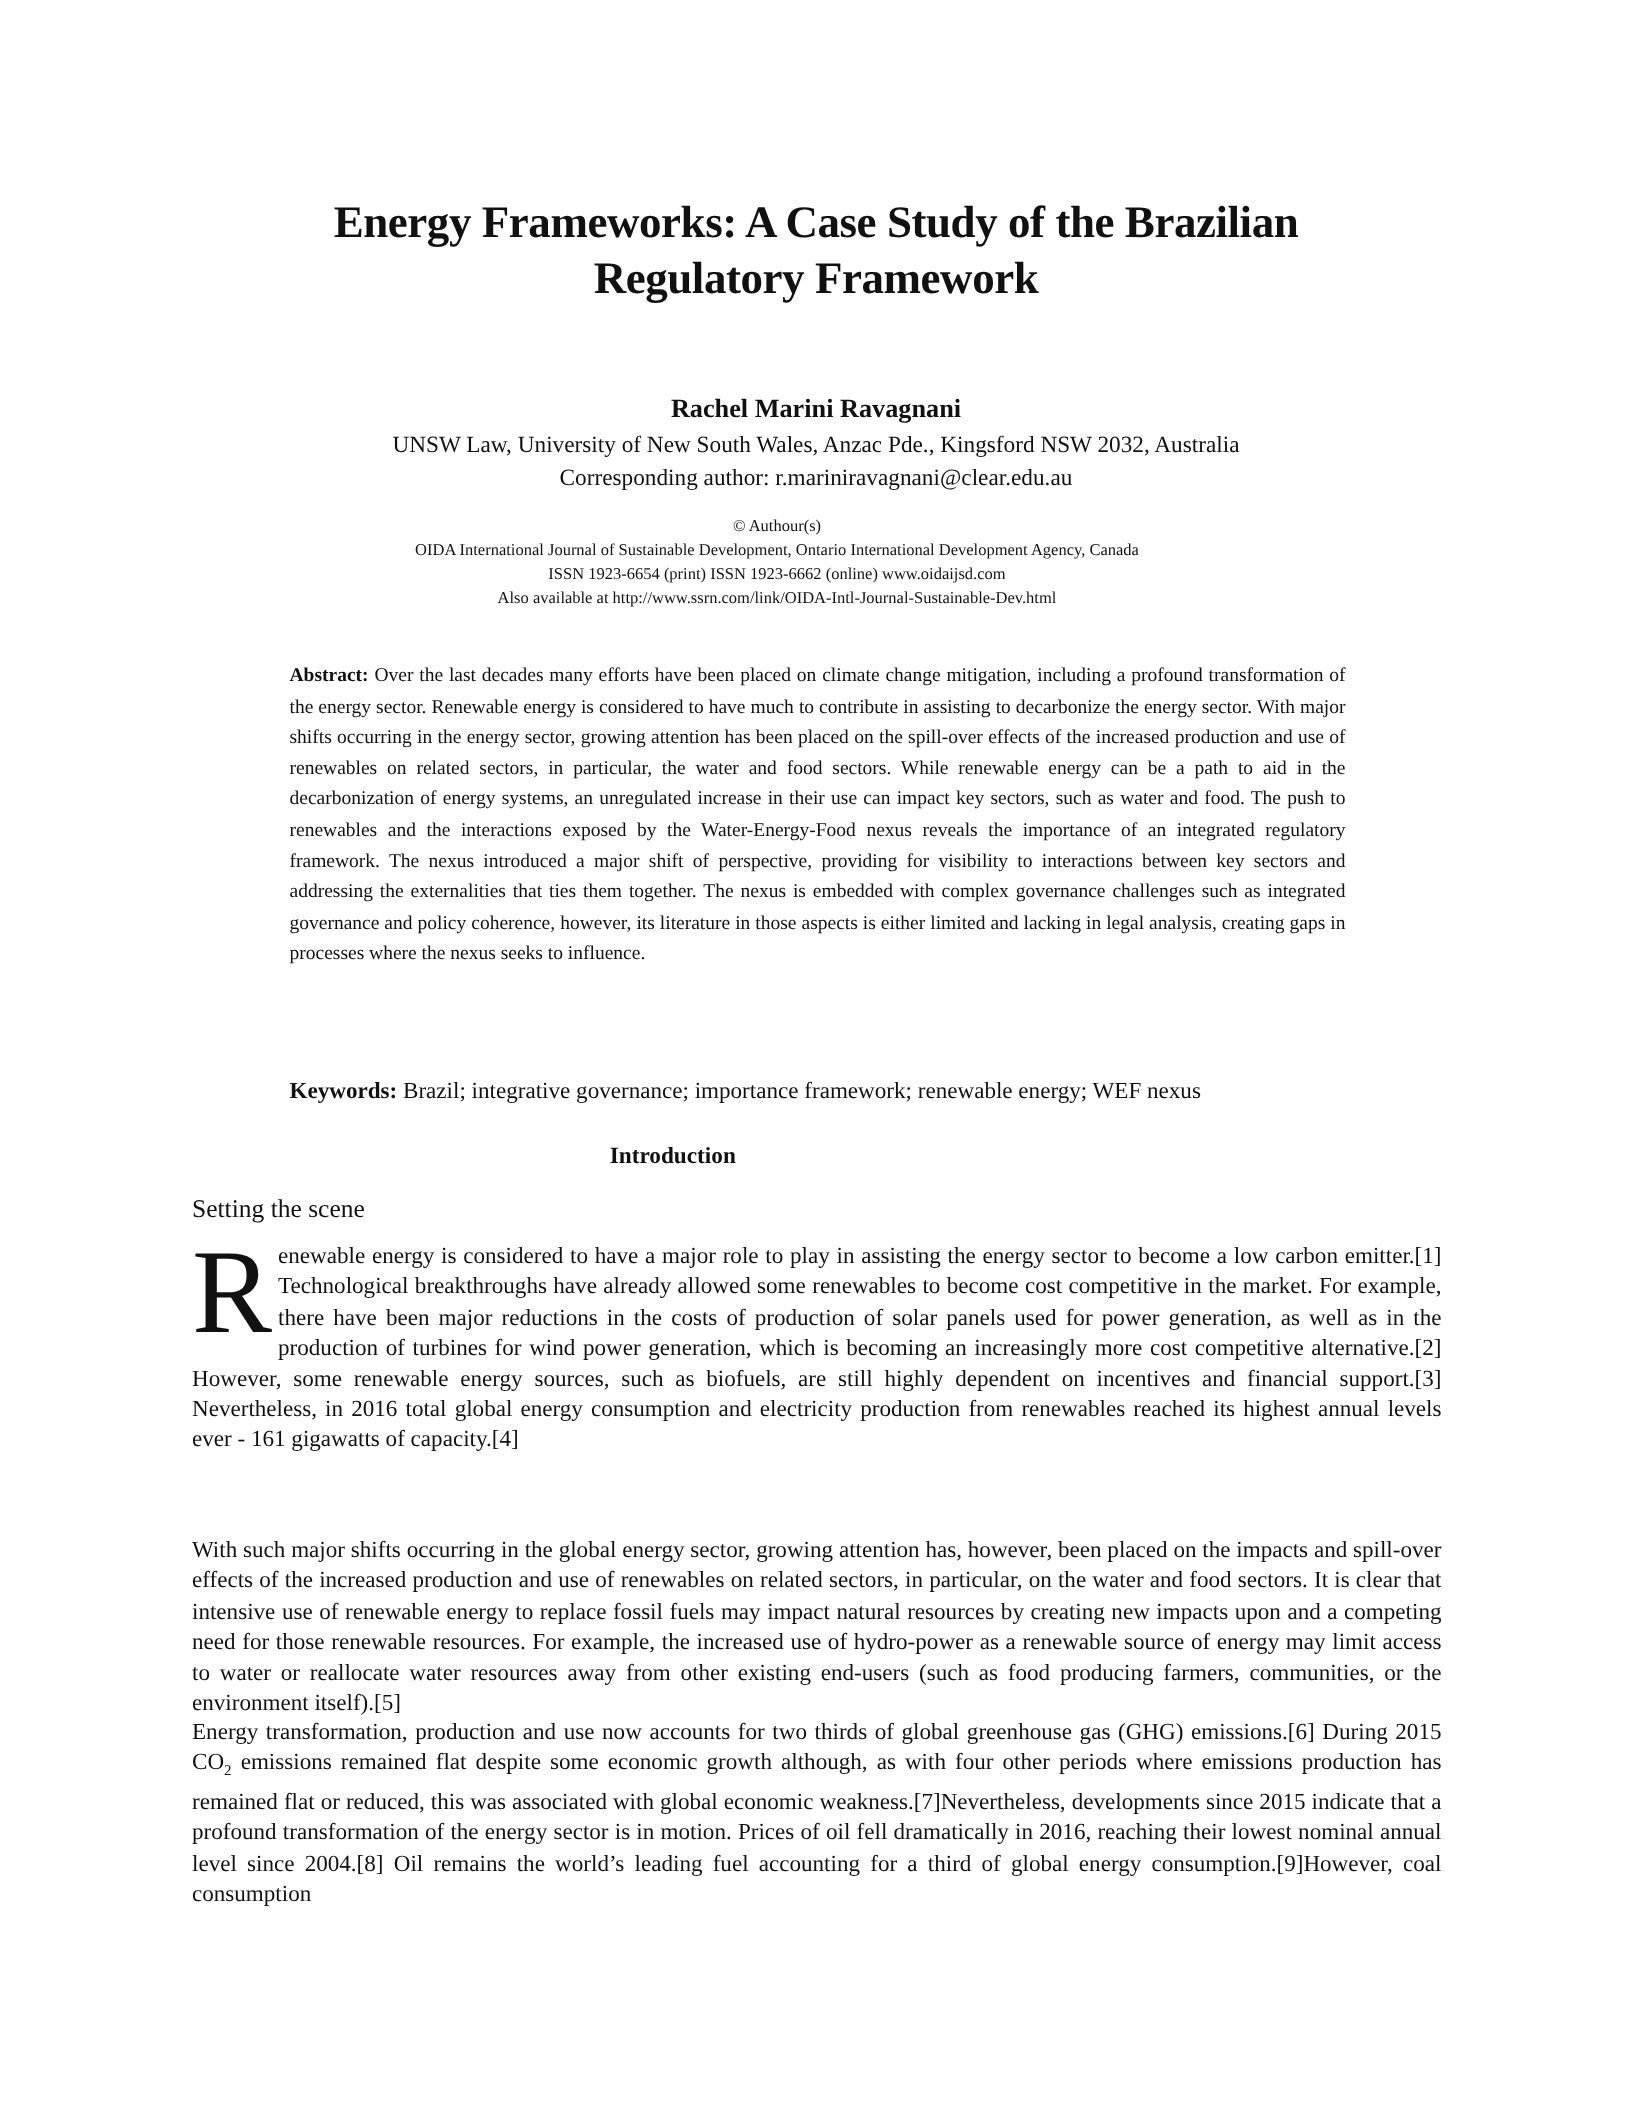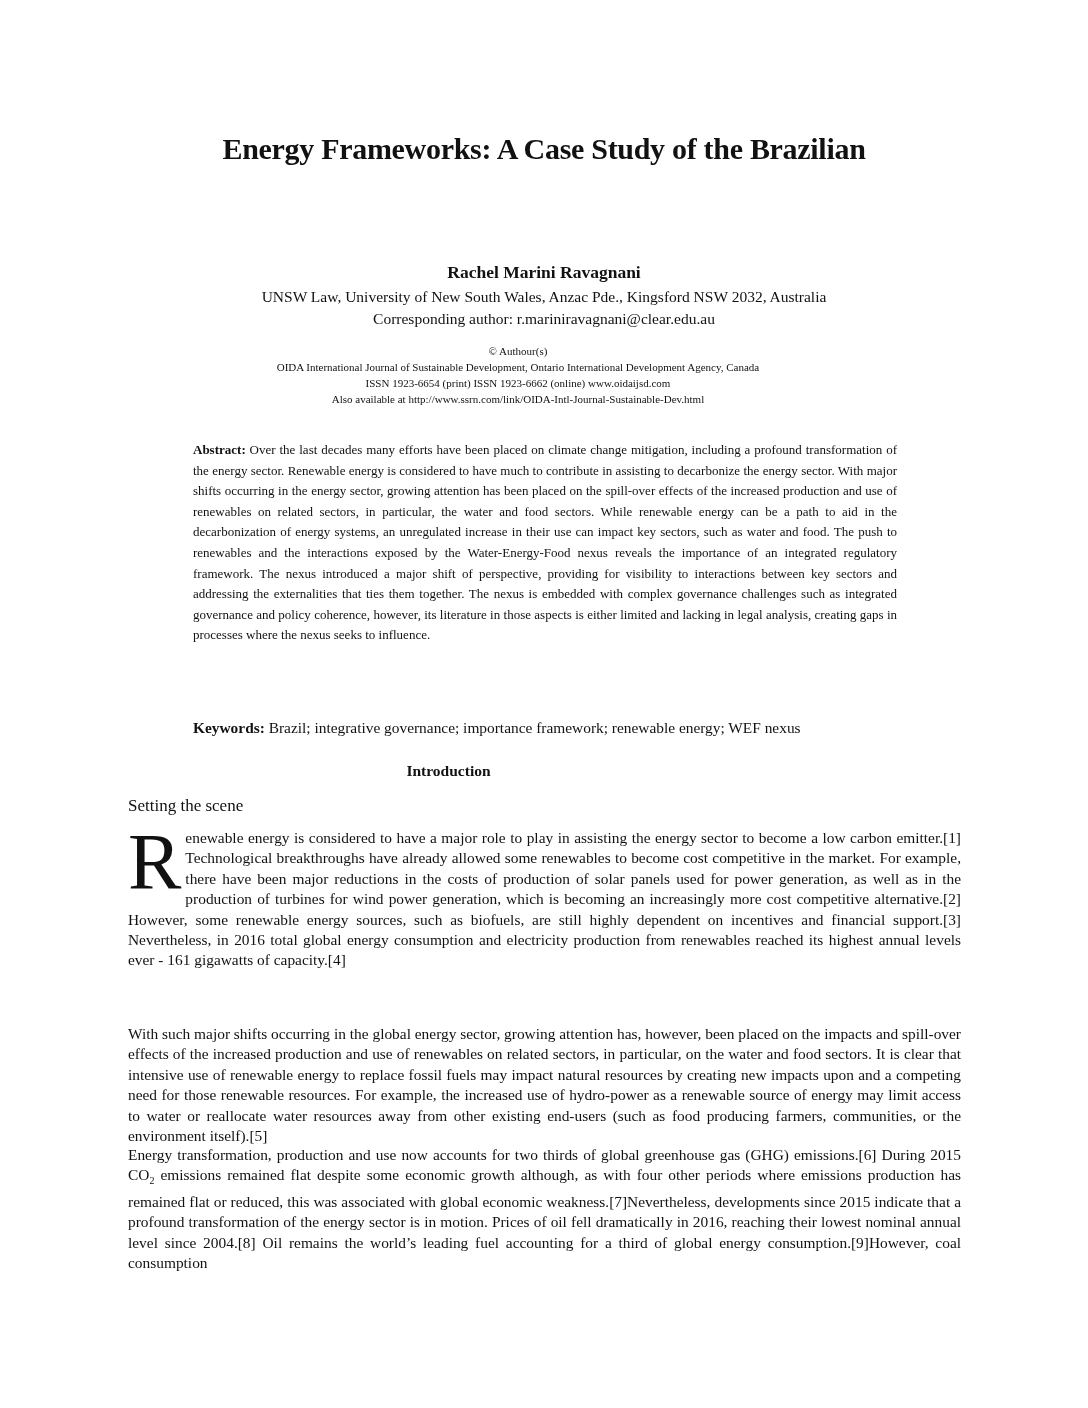--- a/index.html
+++ b/index.html
@@ -20,20 +20,21 @@
   .body-para { position: absolute; left: 128px; width: 833px; font-size: 15.4px; line-height: 20.4px;
                text-align: justify; margin: 0; }
   .dropcap { float: left; font-size: 80px; line-height: 62px; margin: 3px 4px 0 0; font-weight: normal; }
   b { font-weight: bold; }
 </style>
 </head>
 <body>
 
 <div class="title">
   <div>Energy Frameworks: A Case Study of the Brazilian</div>
+  <div>Regulatory Framework</div>
 </div>
 
 <div class="author">Rachel Marini Ravagnani</div>
 <div class="affil" style="top:288px">UNSW Law, University of New South Wales, Anzac Pde., Kingsford NSW 2032, Australia</div>
 <div class="affil" style="top:310px">Corresponding author: r.mariniravagnani@clear.edu.au</div>
 
 <div class="meta" style="top:345px">© Authour(s)</div>
 <div class="meta" style="top:361px">OIDA International Journal of Sustainable Development, Ontario International Development Agency, Canada</div>
 <div class="meta" style="top:377px">ISSN 1923-6654 (print) ISSN 1923-6662 (online) www.oidaijsd.com</div>
 <div class="meta" style="top:393px">Also available at http://www.ssrn.com/link/OIDA-Intl-Journal-Sustainable-Dev.html</div>

